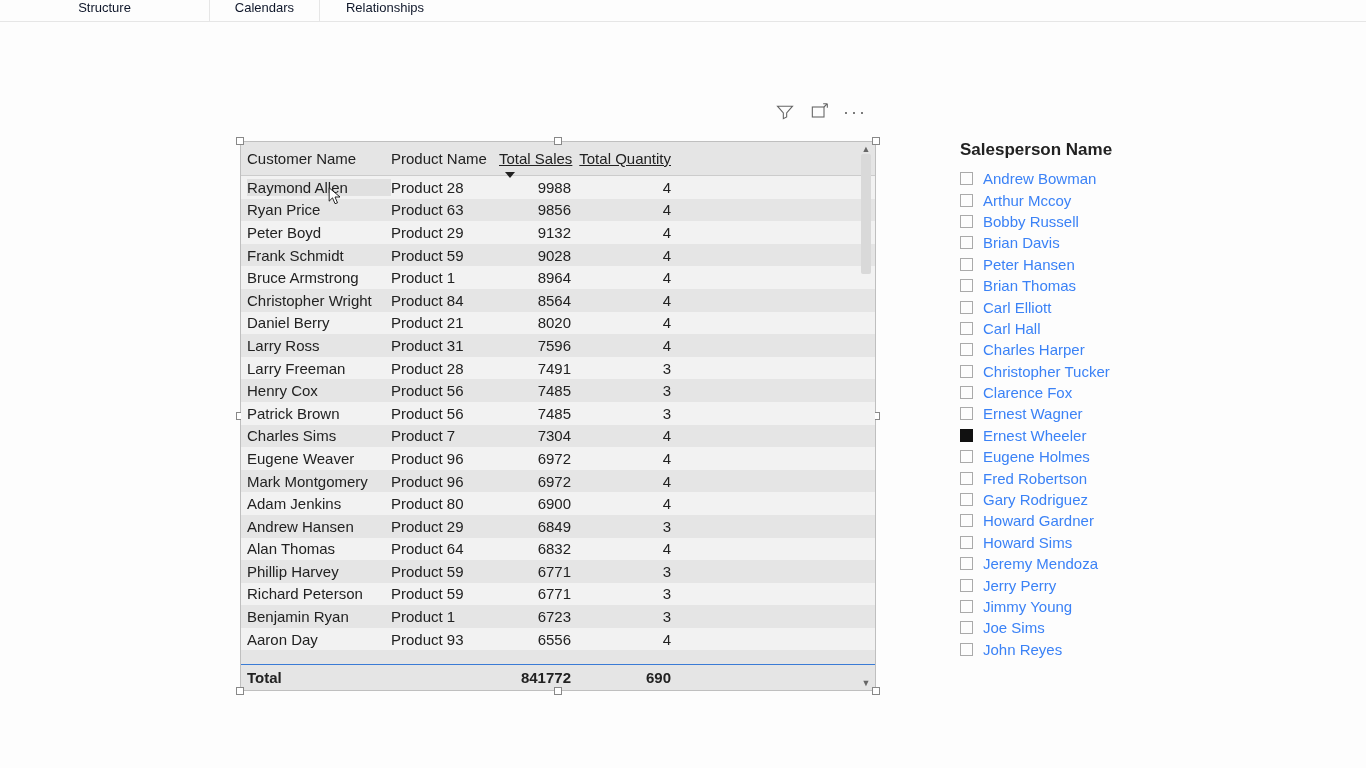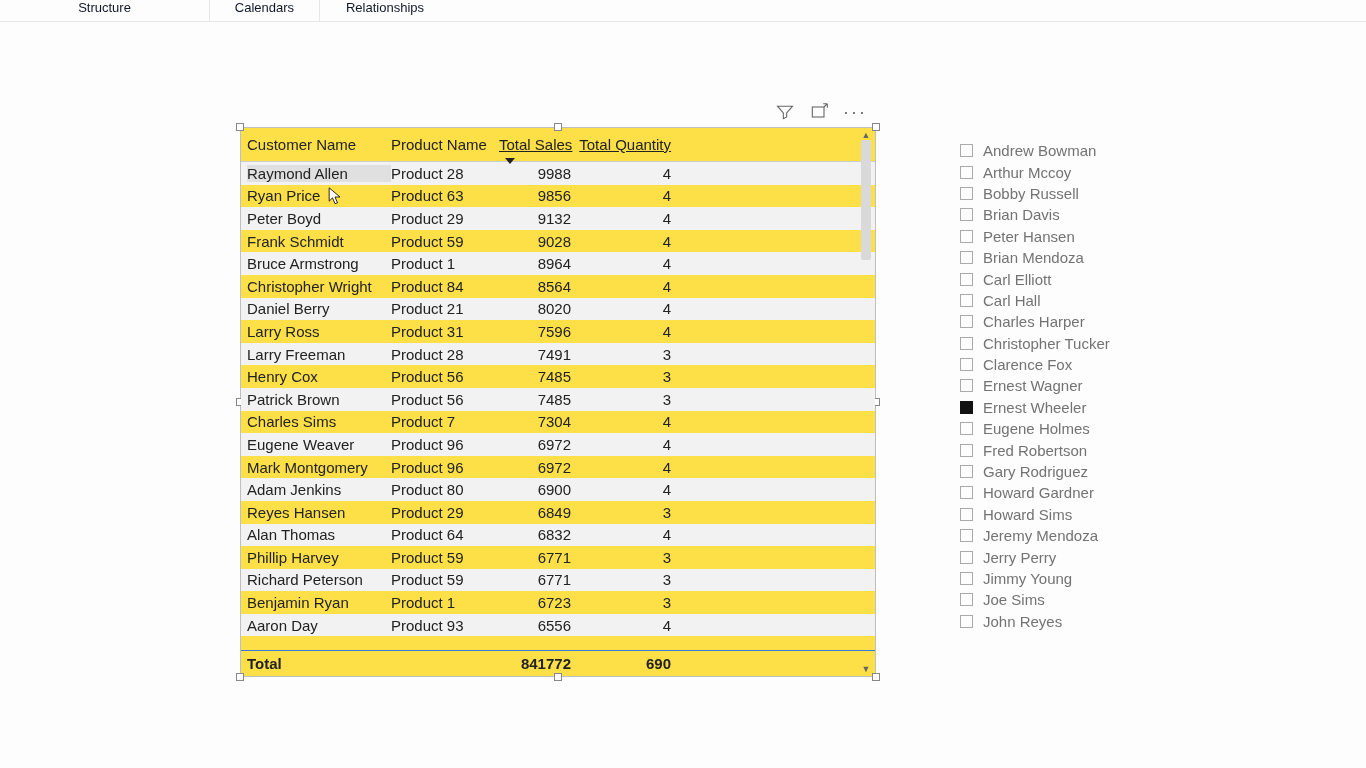--- a/index.html
+++ b/index.html
@@ -29,24 +29,24 @@
       padding-top: 0;
     }
     .ribbon .grp:last-child { border-right: none; }
 
     
     .canvas { position: relative; width: 100%; height: calc(100% - 22px); }
 
     
     .visual {
       position: absolute;
-      left: 240px; top: 105px;
+      left: 240px; top: 119px;
       width: 636px; height: 550px;
       border: 1px solid #bfbfbf;
-      background: #fde047;
+      background: #e5e5e5;
     }
     .visual::before, .visual::after,
     .visual .hTL, .visual .hTR, .visual .hBL, .visual .hBR,
     .visual .hT, .visual .hB, .visual .hL, .visual .hR {
       position: absolute; width: 8px; height: 8px; border: 1px solid #888; background: #fff;
     }
     .visual .hTL{ left:-5px; top:-5px }
     .visual .hTR{ right:-5px; top:-5px }
     .visual .hBL{ left:-5px; bottom:-5px }
     .visual .hBR{ right:-5px; bottom:-5px }
@@ -142,21 +142,21 @@
     .slicer {
       position: absolute;
       left: 960px; top: 118px;
       width: 260px;
     }
     .slicer h3 { font-size: 17px; font-weight: 600; margin-bottom: 8px; }
     .sitem {
       display: flex; align-items: center;
       height: 21.4px;
       font-size: 15px;
-      color: #737373;
+      color: #3b82f6;
     }
     .sitem .cb {
       width: 13px; height: 13px;
       border: 1px solid #aaa;
       margin-right: 10px;
     }
     .sitem .cb.checked { background: #111; border-color: #111; }
   </style>
 </head>
 <body>
@@ -292,21 +292,21 @@
             <div class="num">6972</div>
             <div class="num">4</div>
           </div>
           <div class="row">
             <div class="c0">Adam Jenkins</div>
             <div>Product 80</div>
             <div class="num">6900</div>
             <div class="num">4</div>
           </div>
           <div class="row">
-            <div class="c0">Reyes Hansen</div>
+            <div class="c0">Andrew Hansen</div>
             <div>Product 29</div>
             <div class="num">6849</div>
             <div class="num">3</div>
           </div>
           <div class="row">
             <div class="c0">Alan Thomas</div>
             <div>Product 64</div>
             <div class="num">6832</div>
             <div class="num">4</div>
           </div>
@@ -350,20 +350,21 @@
         </div>
       <span class="arrow">▼</span>
     </div>
   </div>
 
   <svg class="cursor" viewBox="0 0 16 24">
     <path d="M1 1 L1 17 L5 13 L8 20 L11 19 L8 12 L14 12 Z" fill="#fff" stroke="#000" stroke-width="1"></path>
   </svg>
 
   <div class="slicer">
+    <h3>Salesperson Name</h3>
     <div id="slist">
         <div class="sitem">
           <span class="cb"></span>
           <span>Andrew Bowman</span>
         </div>
         <div class="sitem">
           <span class="cb"></span>
           <span>Arthur Mccoy</span>
         </div>
         <div class="sitem">
@@ -373,21 +374,21 @@
         <div class="sitem">
           <span class="cb"></span>
           <span>Brian Davis</span>
         </div>
         <div class="sitem">
           <span class="cb"></span>
           <span>Peter Hansen</span>
         </div>
         <div class="sitem">
           <span class="cb"></span>
-          <span>Brian Mendoza</span>
+          <span>Brian Thomas</span>
         </div>
         <div class="sitem">
           <span class="cb"></span>
           <span>Carl Elliott</span>
         </div>
         <div class="sitem">
           <span class="cb"></span>
           <span>Carl Hall</span>
         </div>
         <div class="sitem">

